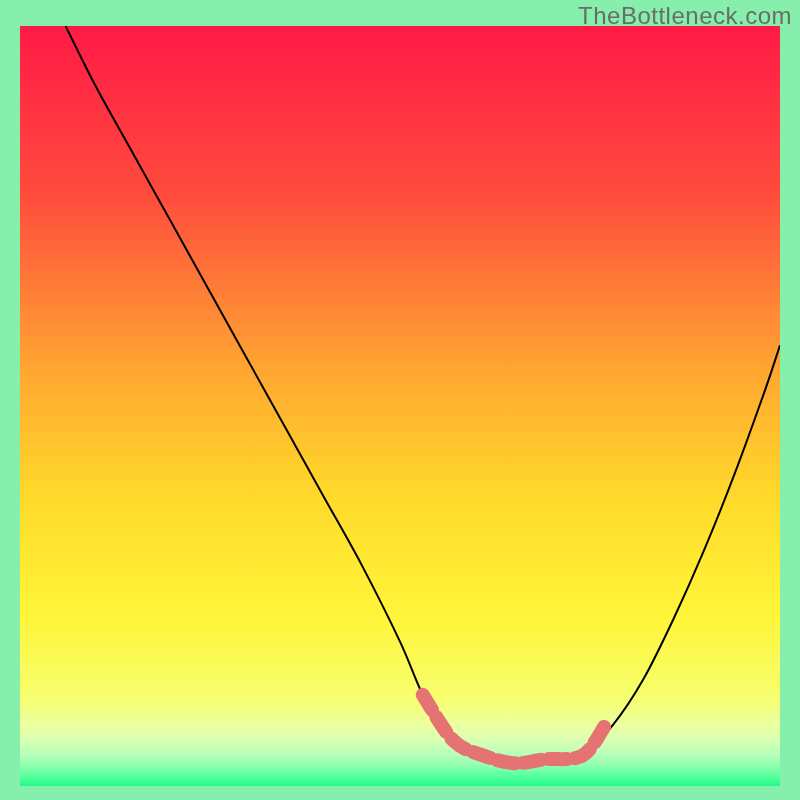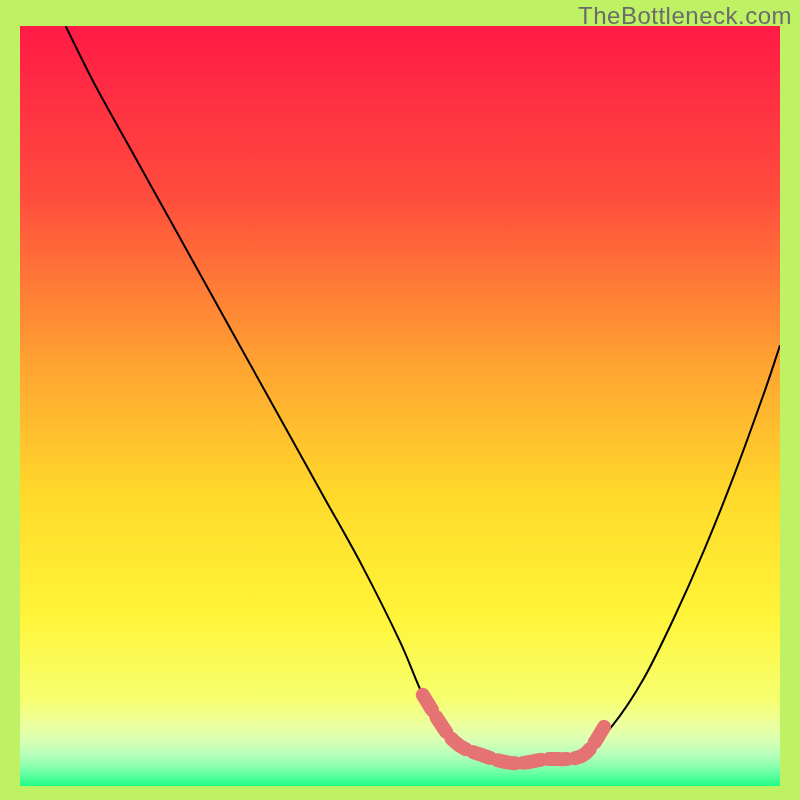--- a/index.html
+++ b/index.html
@@ -8,21 +8,21 @@
     width: 800px;
     height: 800px;
     overflow: hidden;
     background: #000;
   }
   .frame {
     position: absolute;
     top: 0; left: 0;
     width: 800px;
     height: 800px;
-    background: #bef264;
+    background: #86efac;
   }
   .plot {
     position: absolute;
     width: 760px;
     height: 760px;
     
   }
   .watermark {
     position: absolute;
     right: 8px;

